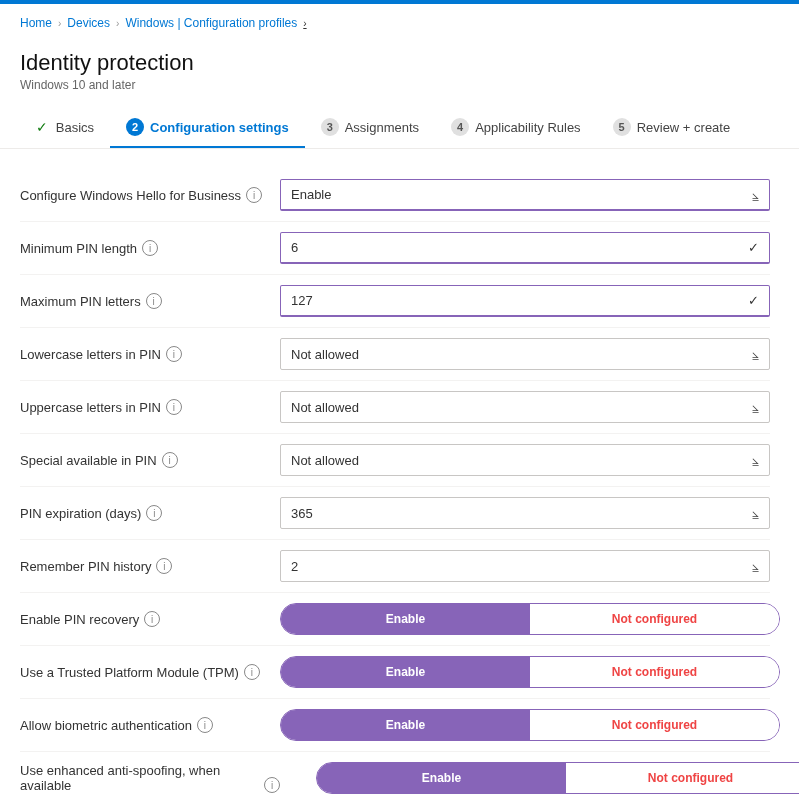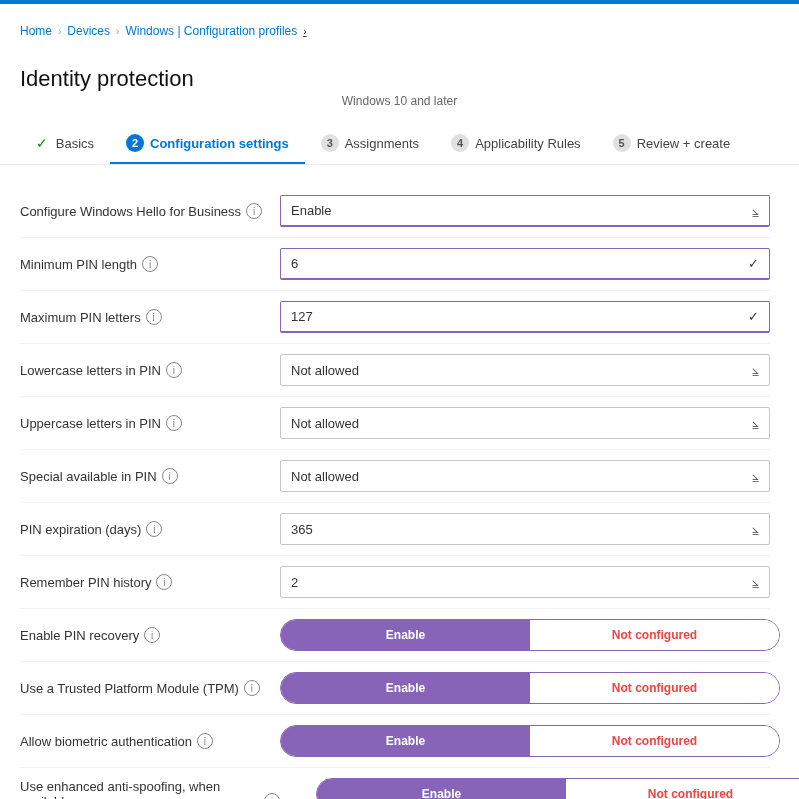--- a/index.html
+++ b/index.html
@@ -1,27 +1,27 @@
 <!DOCTYPE html>
 <html><head>
   <meta charset="utf-8">
   <style>
     * { box-sizing: border-box; margin: 0; padding: 0; }
     body { font-family: 'Segoe UI', Arial, sans-serif; font-size: 13px; color: #333; background: #fff; }
     
     .top-bar { height: 4px; background: #0078d4; }
     
-    .breadcrumb { padding: 20px 20px; font-size: 12px; color: #0078d4; display: flex; align-items: center; gap: 6px; }
+    .breadcrumb { padding: 12px 20px; font-size: 12px; color: #0078d4; display: flex; align-items: center; gap: 6px; }
     .breadcrumb span { color: #0078d4; cursor: pointer; }
     .breadcrumb span:last-child { color: #333; cursor: default; text-decoration: underline; }
     .breadcrumb .sep { color: #999; font-size: 10px; }
     
     .page-header { padding: 8px 20px 16px; }
     .page-title { font-size: 22px; font-weight: 300; color: #111; margin-bottom: 2px; }
-    .page-subtitle { font-size: 12px; color: #666; text-align: center; }
+    .page-subtitle { font-size: 12px; color: #666; }
     
     .tabs { display: flex; align-items: center; padding: 0 20px; border-bottom: 1px solid #edebe9; margin-bottom: 0; }
     .tab { display: flex; align-items: center; gap: 6px; padding: 10px 16px; cursor: pointer; font-size: 13px; color: #444; border-bottom: 2px solid transparent; position: relative; }
     .tab.active { color: #0078d4; border-bottom: 2px solid #0078d4; font-weight: 600; }
     .tab.completed { color: #444; }
     .tab-num { width: 18px; height: 18px; border-radius: 50%; background: #e0e0e0; color: #555; font-size: 11px; display: flex; align-items: center; justify-content: center; font-weight: 600; }
     .tab.active .tab-num { background: #0078d4; color: #fff; }
     .tab-check { color: #107c10; font-size: 14px; margin-right: 2px; }
     
     .content { padding: 20px 20px; max-width: 790px; }

